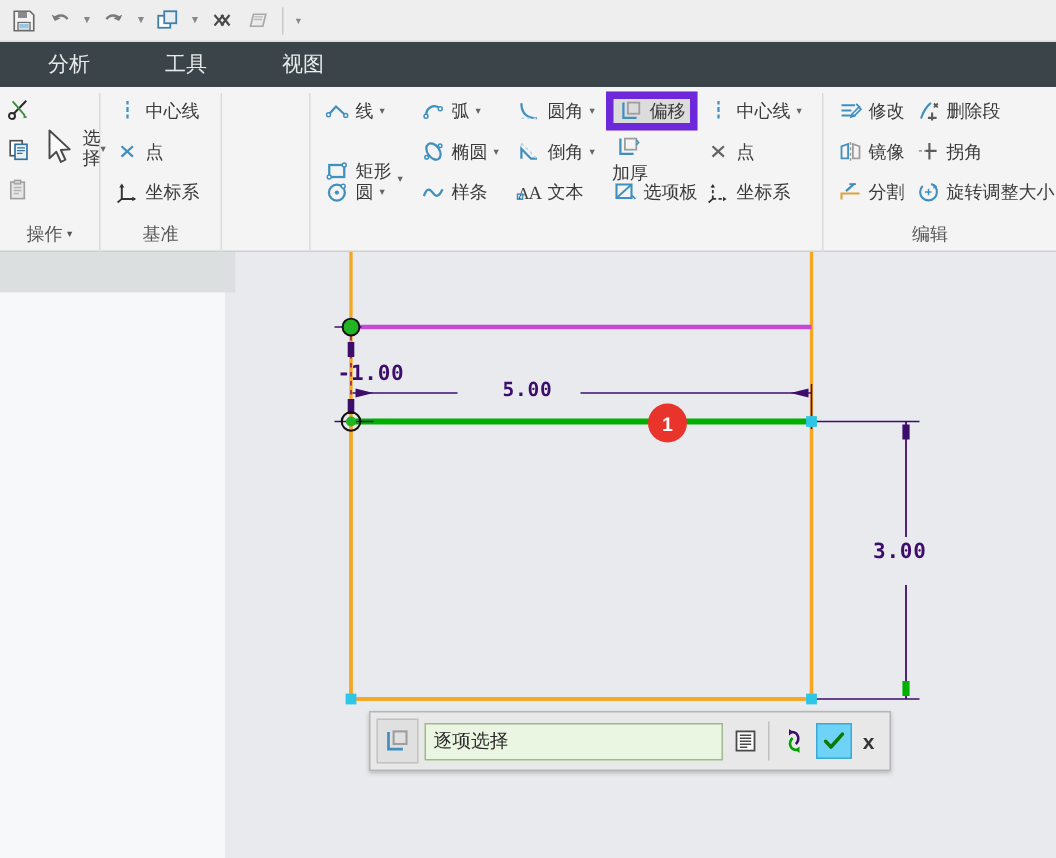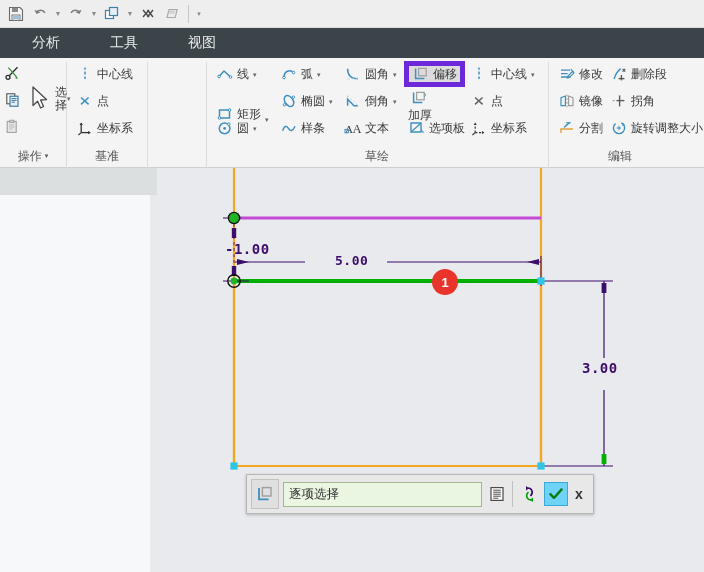--- a/index.html
+++ b/index.html
@@ -403,21 +403,20 @@
             <path d="M4.2 12.6 L4.2 3.8" stroke="#333" stroke-width="1.2" fill="none" stroke-dasharray="2.2,1.6"></path>
             <path d="M4.2 2.6 l1.5 2.4 l-3 0 z" fill="#333"></path>
             <path d="M4.2 12.6 L12.4 12.6" stroke="#333" stroke-width="1.2" fill="none" stroke-dasharray="2.2,1.6"></path>
             <path d="M13.4 12.6 l-2.4 1.5 l0 -3 z" fill="#333"></path>
             <path d="M4.2 12.6 L1.4 15" stroke="#333" stroke-width="1.1" fill="none"></path>
           </svg>
         </span>
         <span>坐标系</span>
       </div>
 
-      <div class="rgroup-label">草绘</div>
     </div>
 
     <div class="rgroup" style="left:550px;width:140px;">
       <div class="btn-sm" style="left:4px;top:3px;">
         <span class="ic">
           <svg width="16" height="16" viewBox="0 0 16 16">
             <path d="M2 4.2 L11 4.2 M2 7.6 L8.6 7.6 M2 11 L11.4 11" stroke="#3f8fbf" stroke-width="1.3" fill="none"></path>
             <path d="M11.8 3.2 l2.6 2.6" stroke="#3f8fbf" stroke-width="1.2"></path>
             <path d="M9 10 l4.6 -4.6 l1.4 1.4 l-4.6 4.6 l-2 0.6 z" fill="none" stroke="#3f8fbf" stroke-width="1.1"></path>
           </svg>

